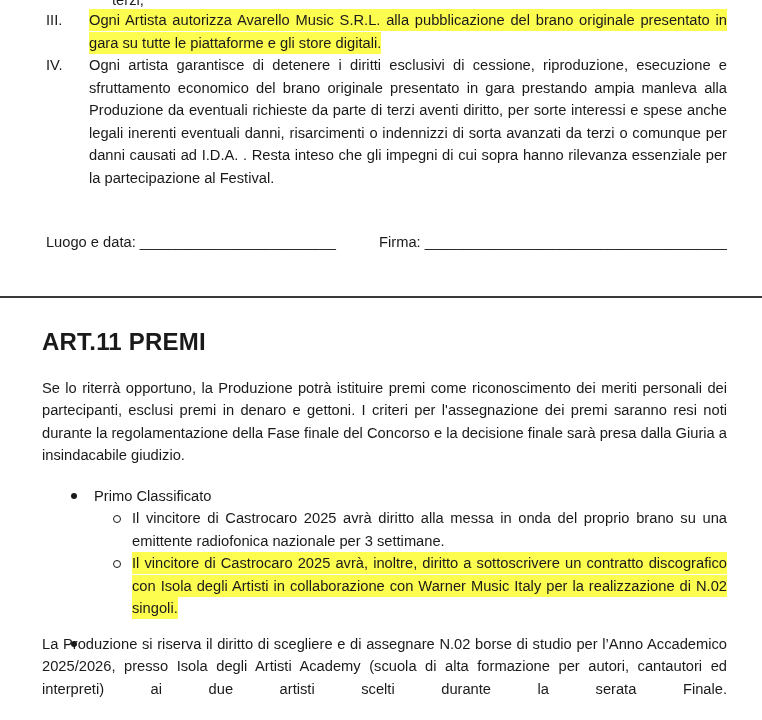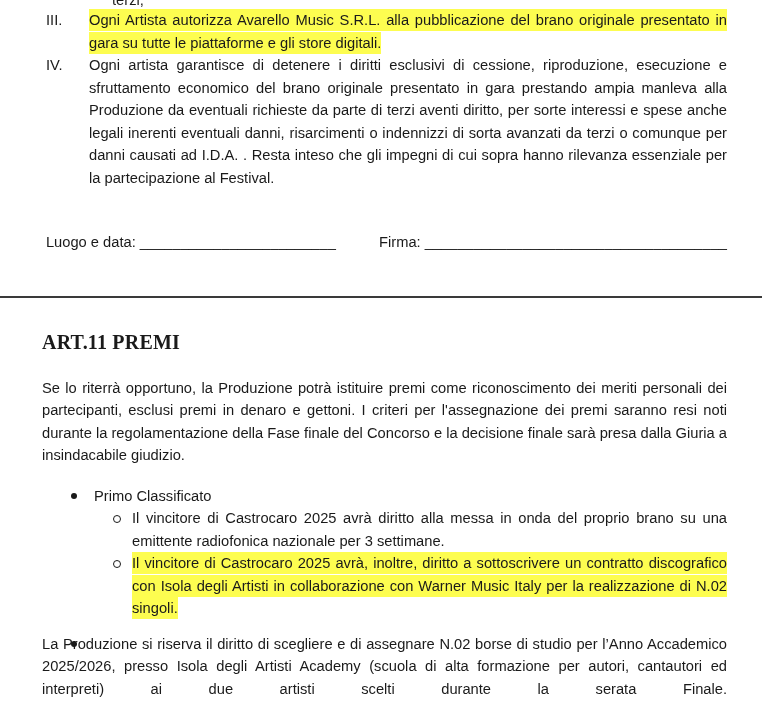--- a/index.html
+++ b/index.html
@@ -23,22 +23,22 @@
   .num-marker{flex:none;width:43px;margin-left:4px;}
   .num-text{flex:1;text-align:justify;}
   mark{background:var(--hl);color:inherit;padding:3px 0;}
   
   .sig-row{margin-top:42px;white-space:nowrap;text-align:right;}
   .sig-gap{display:inline-block;width:35px;}
   
   .page-divider{border:none;border-top:2px solid #3a3a3a;margin:42px 0 0 0;}
   
   .article-heading{
-    font-size:20px;line-height:28px;font-weight:bold;
-    margin:30px 0 0 0;letter-spacing:0.2px;font-family:Liberation Serif, serif;
+    font-size:24px;line-height:28px;font-weight:bold;
+    margin:30px 0 0 0;letter-spacing:0.2px;
   }
   .article-intro{margin:21px 0 0 0;text-align:justify;}
   
   .b1-row{display:flex;}
   .b1-row.first{margin-top:18px;}
   .b1-row.second{margin-top:13px;flex-direction:column;}
   .b1-marker{flex:none;width:23px;margin-left:29px;position:relative;}
   .b2-row{display:flex;}
   .b2-marker{flex:none;width:19px;margin-left:71px;position:relative;}
   .dot{

